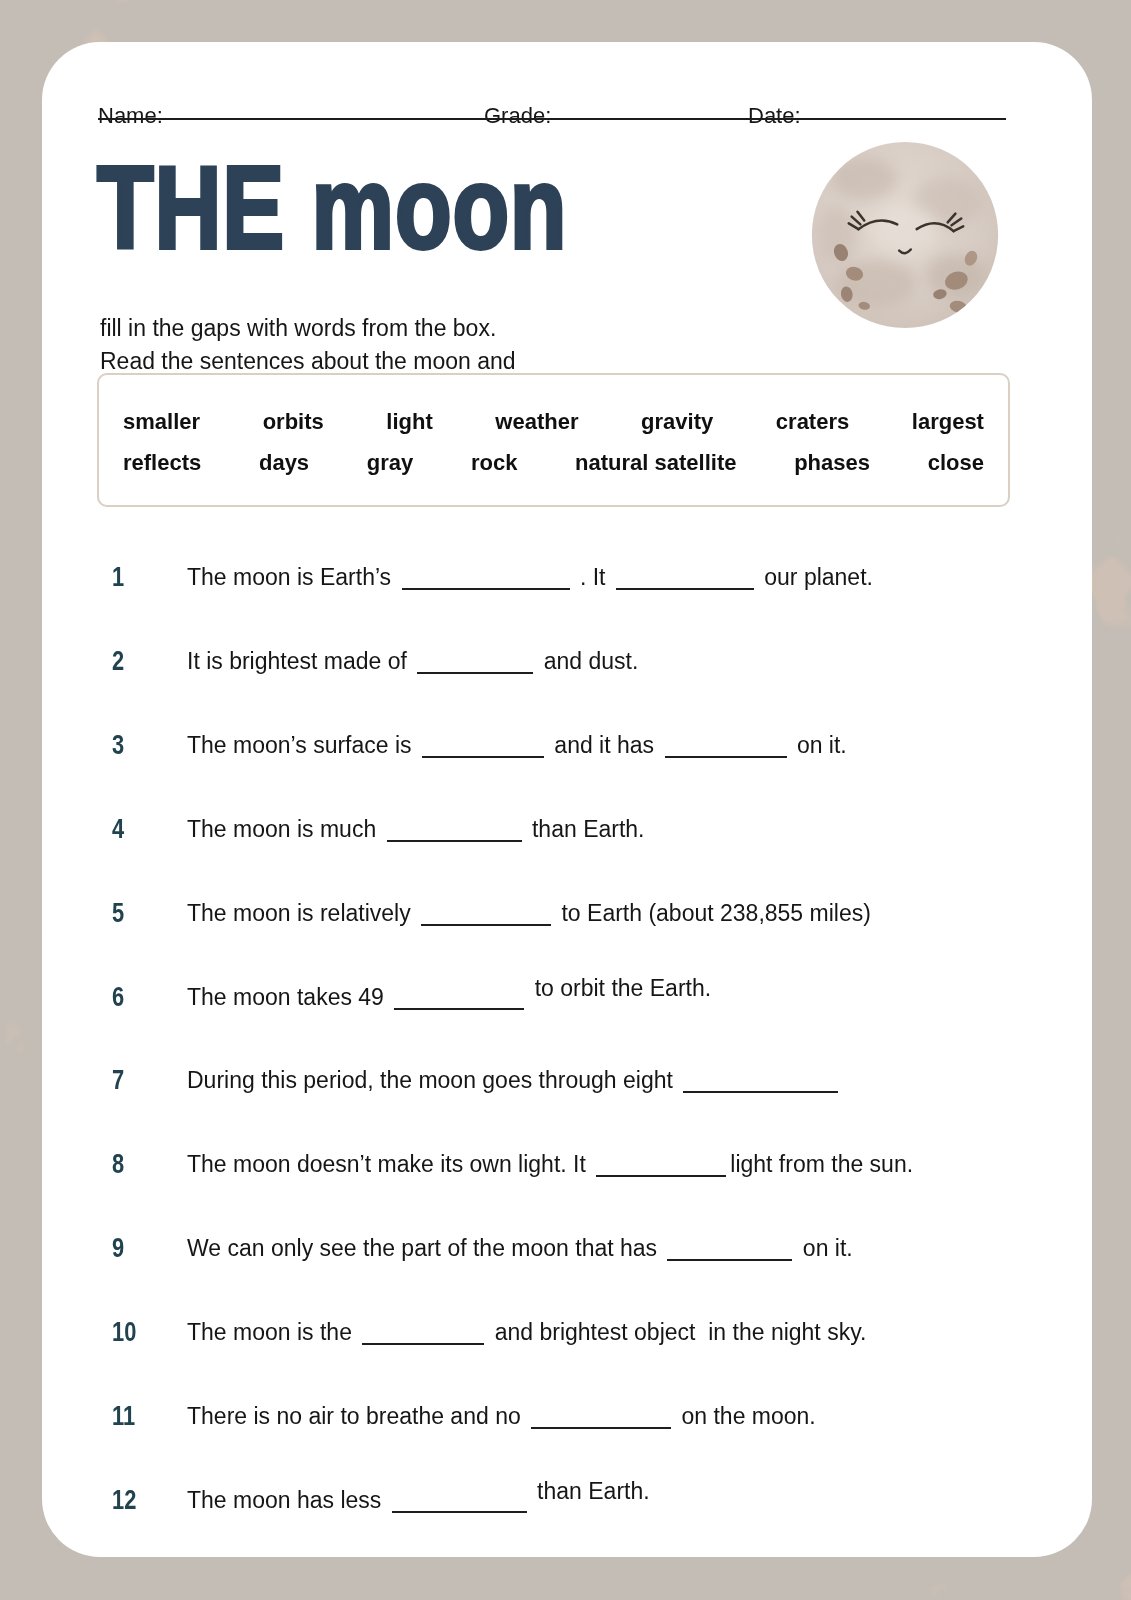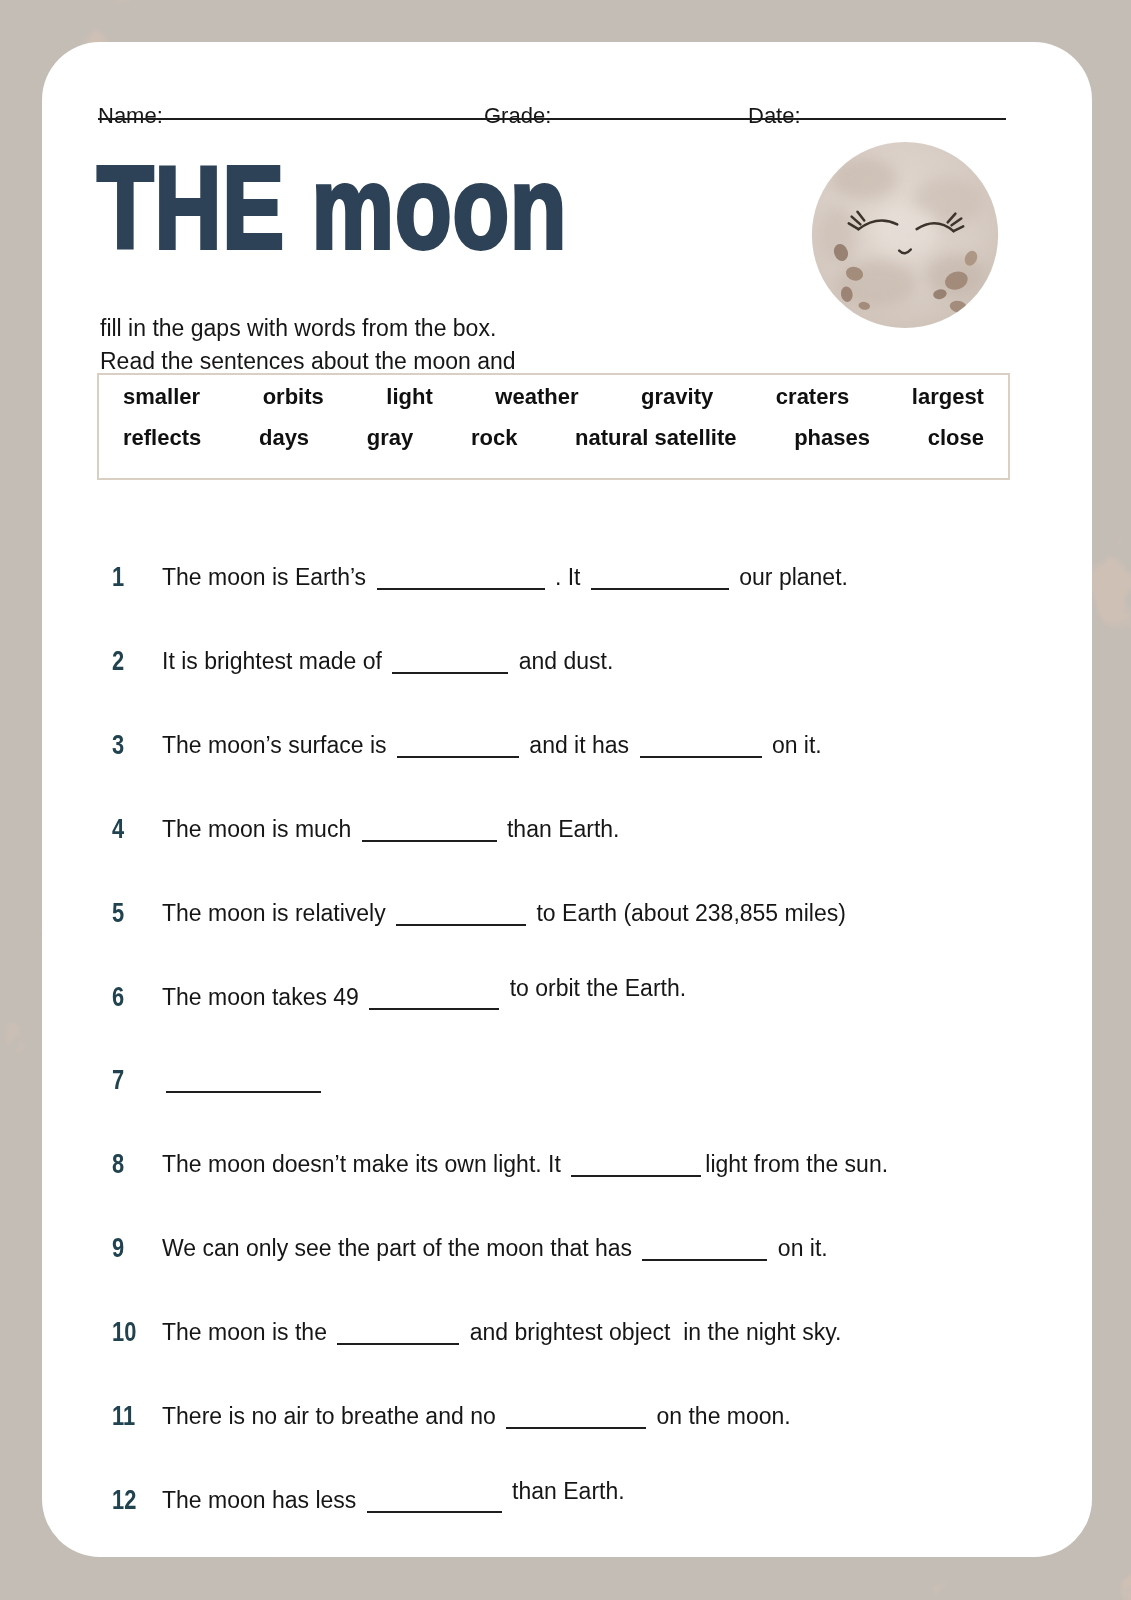--- a/index.html
+++ b/index.html
@@ -38,36 +38,36 @@
     transform:scaleX(0.80); transform-origin:left top;
     white-space:nowrap;
   }
   .instructions {
     position:absolute; left:58px; top:270px;
     font-size:23px; line-height:1.45; color:#161616;
   }
   .moon { position:absolute; left:766px; top:96px; width:194px; height:194px; }
   
   .word-bank {
-    position:absolute; left:55px; top:331px; width:913px; height:107px;
-    border:2px solid var(--box_border, #d9cfc3); border-radius:0;
-    padding:9px 24px 0 24px;
+    position:absolute; left:55px; top:331px; width:913px; height:134px;
+    border:2px solid var(--box_border, #d9cfc3); border-radius:10px;
+    padding:34px 24px 0 24px;
   }
   .wb-row { display:flex; justify-content:space-between; align-items:baseline; margin-bottom:15px; }
   .wb-word { font-size:22px; font-weight:bold; color:#101010; white-space:nowrap; }
   
   .questions { position:absolute; left:70px; top:510px; right:40px; }
   .q { position:absolute; left:0; right:0; }
   .q-num {
     position:absolute; left:0; top:-3px;
     font-size:28px; font-weight:bold;
     color: var(--number_teal, #21424f);
     transform:scaleX(0.78); transform-origin:left top;
   }
-  .q-text { display:block; margin-left:50px; font-size:23px; white-space:pre-wrap; color:#161616; }
+  .q-text { display:block; margin-left:75px; font-size:23px; white-space:pre-wrap; color:#161616; }
   .blank {
     display:inline-block; height:18px;
     border-bottom:2.5px solid #1e1e1e;
     transform:translateY(5px);
     margin:0 4px;
   }
   .raised { position:relative; top:-9px; }
 </style>
 </head>
 <body>
@@ -185,21 +185,21 @@
       <div class="q" style="top: 348px;">
         <span class="q-num">5</span>
         <span class="q-text"><span>The moon is relatively </span><span class="blank" style="width: 130px;"></span><span> to Earth (about 238,855 miles)</span></span>
       </div>
       <div class="q" style="top: 432px;">
         <span class="q-num">6</span>
         <span class="q-text"><span>The moon takes 49 </span><span class="blank" style="width: 130px;"></span><span class="raised"> to orbit the Earth.</span></span>
       </div>
       <div class="q" style="top: 515px;">
         <span class="q-num">7</span>
-        <span class="q-text"><span class="blank" style="width: 155px;"></span></span>
+        <span class="q-text"><span>During this period, the moon goes through eight </span><span class="blank" style="width: 155px;"></span></span>
       </div>
       <div class="q" style="top: 599px;">
         <span class="q-num">8</span>
         <span class="q-text"><span>The moon doesn’t make its own light. It </span><span class="blank" style="width: 130px;"></span><span>light from the sun.</span></span>
       </div>
       <div class="q" style="top: 683px;">
         <span class="q-num">9</span>
         <span class="q-text"><span>We can only see the part of the moon that has </span><span class="blank" style="width: 125px;"></span><span> on it.</span></span>
       </div>
       <div class="q" style="top: 767px;">

